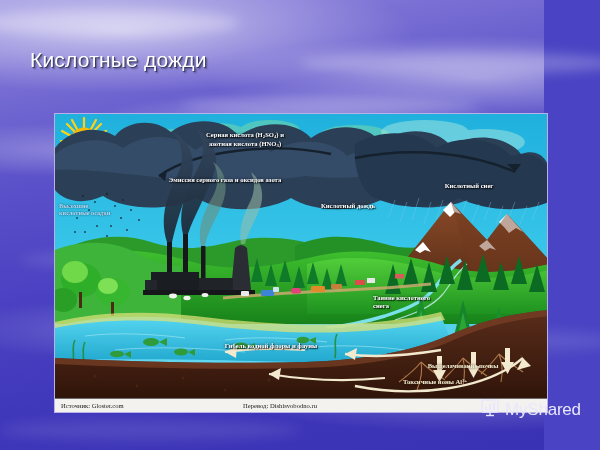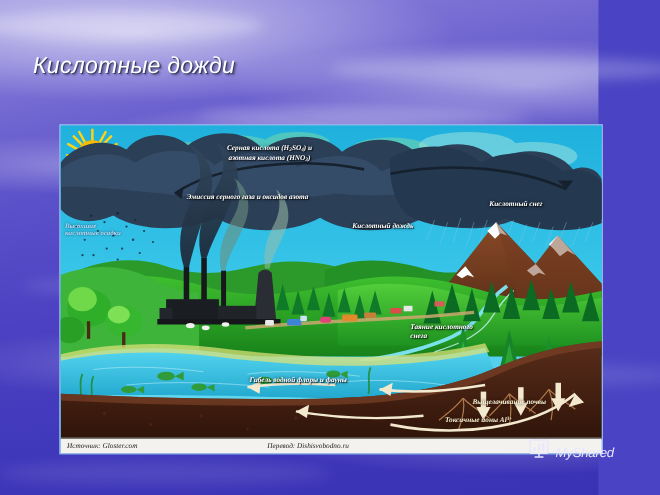--- a/index.html
+++ b/index.html
@@ -15,21 +15,20 @@
     position:absolute; left:0; top:0; width:544px; height:450px;
     background:
       radial-gradient(ellipse 420px 90px at 120px 30px, rgba(255,255,255,.55), rgba(255,255,255,0) 70%),
       radial-gradient(ellipse 380px 60px at 480px 78px, rgba(255,255,255,.42), rgba(255,255,255,0) 72%),
       radial-gradient(ellipse 300px 40px at 300px 120px, rgba(255,255,255,.35), rgba(255,255,255,0) 70%),
       radial-gradient(ellipse 260px 38px at 80px 150px, rgba(255,255,255,.28), rgba(255,255,255,0) 72%),
       radial-gradient(ellipse 340px 50px at 420px 200px, rgba(255,255,255,.22), rgba(255,255,255,0) 72%),
       radial-gradient(ellipse 300px 44px at 150px 330px, rgba(255,255,255,.20), rgba(255,255,255,0) 72%),
       radial-gradient(ellipse 320px 44px at 470px 400px, rgba(255,255,255,.20), rgba(255,255,255,0) 72%),
       linear-gradient(170deg,#9a92e0 0%, #7a70d4 14%, #5b51c9 34%, #4b41c2 55%, #4038bb 76%, #3a32b4 100%);
-    font-style: italic;
   }
   .cloudwisp {
     position:absolute; border-radius:50%;
     background:rgba(255,255,255,.30);
     filter:blur(6px);
   }
 
   
   #title {
     position:absolute; left:30px; top:48px;
@@ -71,21 +70,21 @@
   }
   #footer span { position:absolute; top:3px; }
   #src { left:6px; }
   #trn { left:188px; }
 
   
   #watermark {
     position:absolute; left:480px; top:398px;
     display:flex; align-items:center; gap:5px;
   }
-  #wm-text { color:#e9e7fb; font-size:12px; letter-spacing:-.2px; }
+  #wm-text { color:#e9e7fb; font-size:17px; letter-spacing:-.2px; }
 </style>
 </head>
 <body>
 
 <div id="slide">
 
   <div class="cloudwisp" style="left:-20px;top:10px;width:260px;height:26px;"></div>
   <div class="cloudwisp" style="left:300px;top:52px;width:320px;height:22px;opacity:.8;"></div>
   <div class="cloudwisp" style="left:180px;top:96px;width:300px;height:18px;opacity:.6;"></div>
   <div class="cloudwisp" style="left:20px;top:250px;width:260px;height:20px;opacity:.35;"></div>

